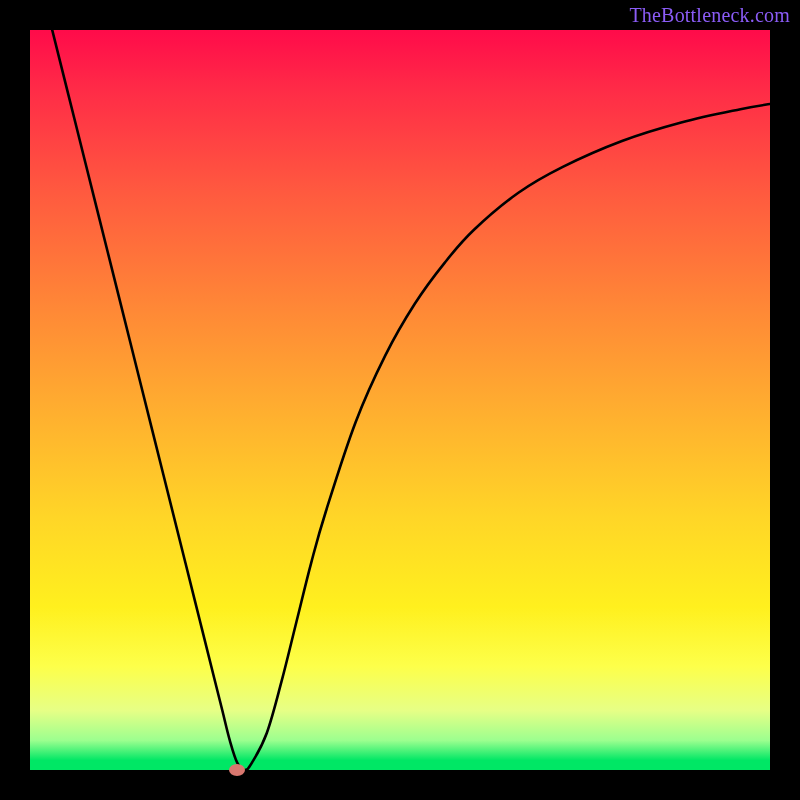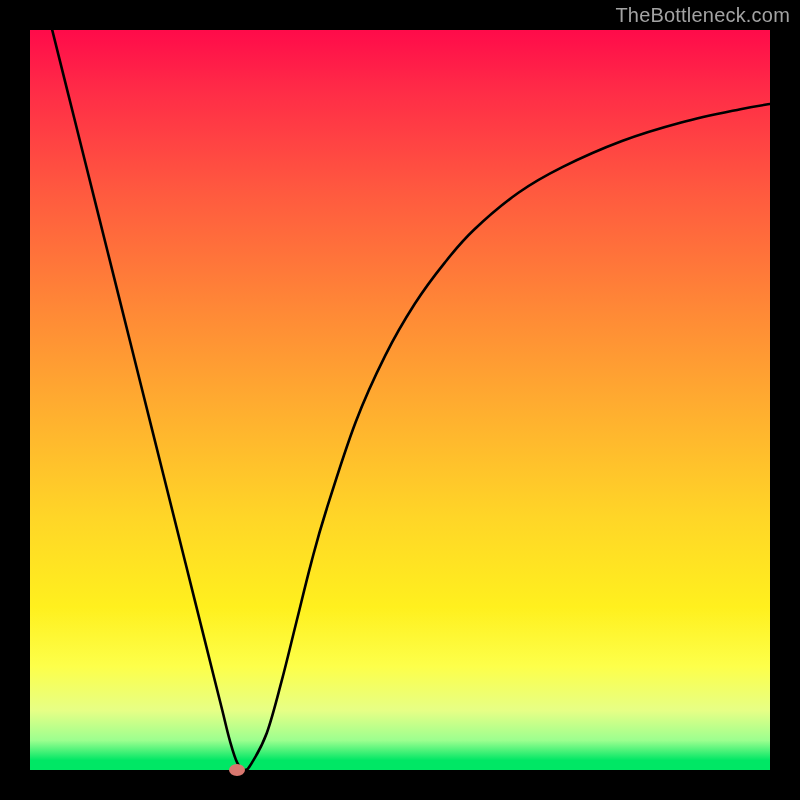--- a/index.html
+++ b/index.html
@@ -37,25 +37,26 @@
       #e6ff86 92%,
       #9cff8f 96%,
       #00e765 98.7%,
       #00e765 100%
     );
   }
   .watermark {
     position: absolute;
     top: 4px;
     right: 10px;
-    color: #a3a3a3;
+    color: #8b5cf6;
     font-size: 20px;
     font-weight: 500;
     letter-spacing: 0.2px;
     user-select: none;
+    font-family: Liberation Serif, serif;
   }
   svg.curve {
     position: absolute;
     left: 0;
     top: 0;
     width: 740px;
     height: 740px;
   }
   .min-dot {
     position: absolute;

